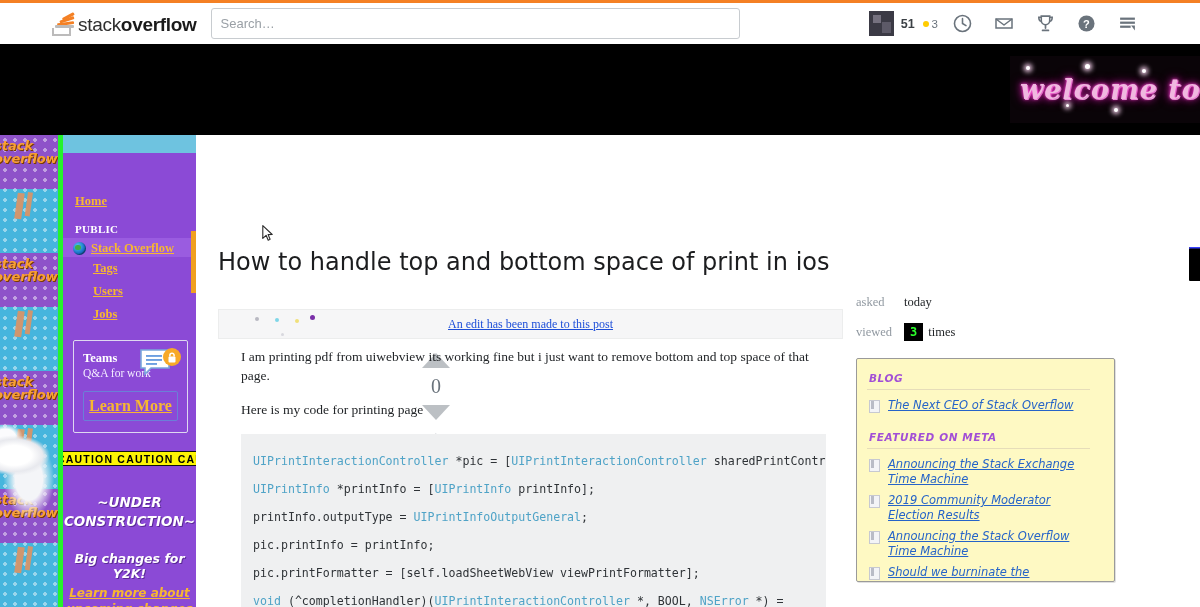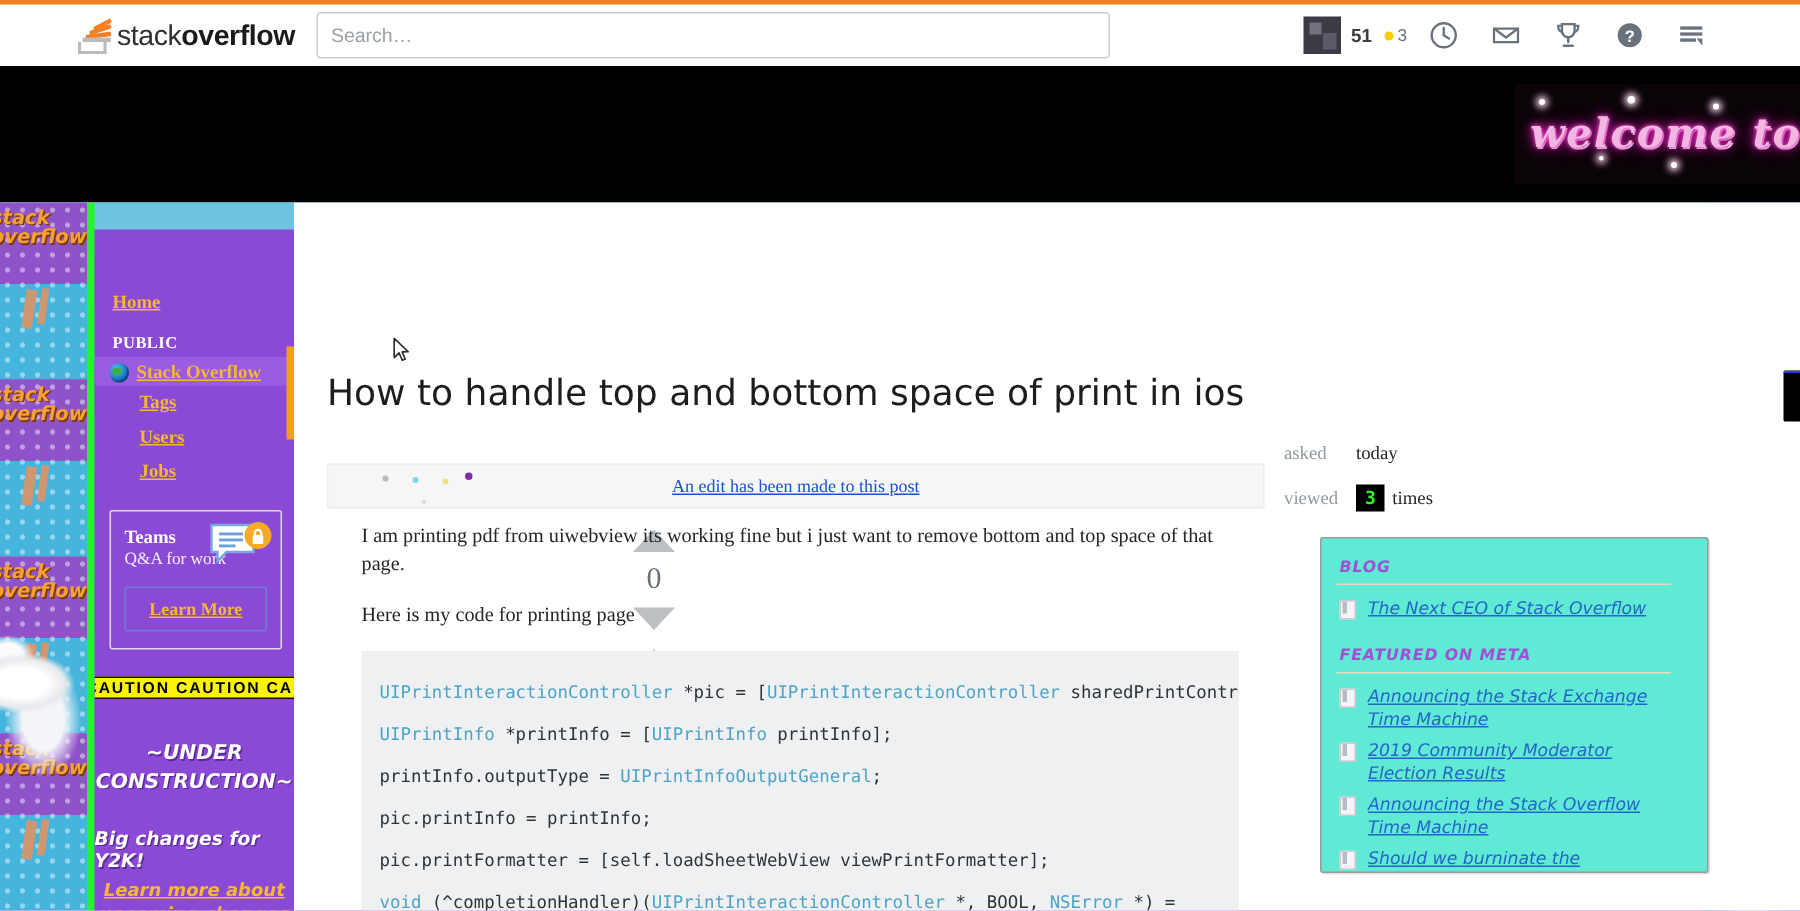--- a/index.html
+++ b/index.html
@@ -194,41 +194,41 @@
   #teams-title { color: #ffffff; font-weight: 700; font-size: 12.5px; }
   #teams-sub   { color: #f3ecff; font-size: 11.5px; margin-top: 1px; }
   #teams-icon {
     position: absolute; right: 4px; top: 6px; width: 44px; height: 36px;
   }
   #teams-learn {
     margin-top: 12px; border: 1px solid #6b7fd7; border-radius: 2px;
     text-align: center; padding: 5px 0;
   }
   #teams-learn span {
-    color: #f7b731; font-size: 12px; text-decoration: underline; font-weight: 700;
+    color: #f7b731; font-size: 16px; text-decoration: underline; font-weight: 700;
   }
 
   #caution-tape {
     margin-top: 18px; height: 15px; background: #fdf404;
     display: flex; align-items: center; overflow: hidden;
     border-top: 1px solid #111; border-bottom: 1px solid #111;
   }
   #caution-tape span {
     font-family: "Liberation Sans", sans-serif;
     font-weight: 700; font-size: 10.5px; color: #000;
     white-space: nowrap; letter-spacing: 1.2px; margin-left: -6px;
   }
   #under-constr {
     margin-top: 27px; text-align: center; color: #ffffff;
     font-family: "DejaVu Sans", sans-serif;
     font-size: 13.5px; font-weight: 700; font-style: italic; line-height: 19px;
     text-shadow: 1px 1px 0 #5a2a96;
   }
   #y2k-text {
-    margin-top: 20px; text-align: left; color: #ffffff;
+    margin-top: 20px; text-align: center; color: #ffffff;
     font-family: "DejaVu Sans", sans-serif;
     font-size: 12.5px; font-weight: 700; font-style: italic;
     text-shadow: 1px 1px 0 #5a2a96;
   }
   #y2k-link {
     margin-top: 4px; text-align: center; display: block;
     color: #f7b731; font-family: "DejaVu Sans", sans-serif;
     font-size: 12px; font-weight: 700; font-style: italic;
     text-decoration: underline; line-height: 16px;
   }
@@ -308,25 +308,24 @@
   }
   .stat-label { color: #9199a1; width: 48px; }
   .stat-val { color: #232629; }
   #hitcounter {
     display: inline-block; background: #000000; color: #2bff2b;
     font-family: "DejaVu Sans Mono", monospace;
     font-size: 12px; font-weight: 700;
     padding: 2px 6px; margin: 0 5px 0 0; line-height: 14px;
   }
   #sidebar-widget {
-    margin-top: 17px; width: 259px; background: #5eead4;
+    margin-top: 17px; width: 259px; background: #fef9c3;
     border: 1px solid #9a9a9a; border-radius: 2px;
     padding: 9px 24px 10px 10px; height: 224px; overflow: hidden;
     box-shadow: 1px 1px 0 rgba(0,0,0,.12);
-    margin-left: 24px;
   }
   .widget-head {
     font-family: "DejaVu Sans", sans-serif;
     font-size: 10.5px; font-weight: 700; font-style: italic;
     color: #a24fd6; letter-spacing: .6px;
     padding: 4px 0 5px 2px; border-bottom: 1px solid #e6ddb9;
     margin-bottom: 5px;
   }
   .widget-head.second { margin-top: 11px; }
   .widget-item { display: flex; gap: 8px; padding: 3px 0 3px 2px; }

